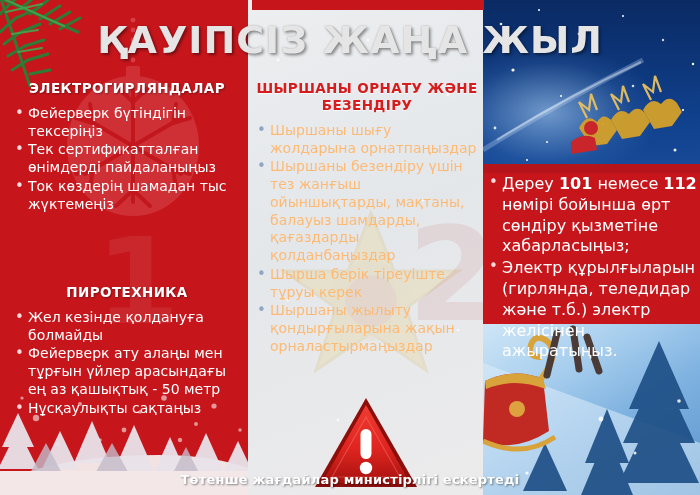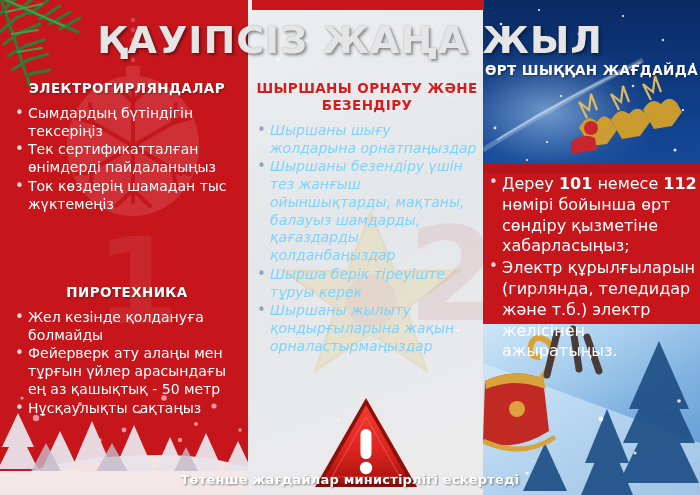--- a/index.html
+++ b/index.html
@@ -193,21 +193,21 @@
   }
   ul.bullets li::before {
     content: "•";
     position: absolute;
     left: 1px;
     top: -1px;
     font-size: 15px;
   }
   ul.bullets.light li { color: #ffffff; }
   ul.bullets.light li::before { color: #ffd9d9; }
-  ul.bullets.red li { color: #7dd3fc; font-style: italic; }
+  ul.bullets.red li { color: #fdba74; }
   ul.bullets.red li::before { color: #8fa6c4; }
 
   
   .blk-garland { left: 14px; top: 80px;  width: 226px; }
   .blk-pyro    { left: 14px; top: 248px; width: 226px; margin-top: 36px; }
   .blk-tree    { left: 256px; top: 80px; width: 222px; }
   .blk-fire-h  { left: 483px; top: 62px; width: 217px; z-index: 30; }
   .blk-fire    { left: 488px; top: 174px; width: 210px; z-index: 30; }
 
   .blk-fire ul.bullets li { font-size: 16px; line-height: 1.3; }
@@ -347,21 +347,21 @@
             <path d="M12 22 L48 14"></path>
             <path d="M18 44 L44 40"></path>
           <path d="M24 62 L48 58"></path>
         </g>
       </svg>
     </div>
 
     <div class="block blk-garland">
       <div class="block-hdr light">ЭЛЕКТРОГИРЛЯНДАЛАР</div>
       <ul class="bullets light">
-        <li>Сымдардың бүтіндігін тексеріңіз</li>
+        <li>Фейерверк бүтіндігін тексеріңіз</li>
         <li>Тек сертификатталған өнімдерді пайдаланыңыз</li>
         <li>Ток көздерің шамадан тыс жүктемеңіз</li>
       </ul>
     </div>
 
     <div class="block blk-pyro">
       <div class="block-hdr light">ПИРОТЕХНИКА</div>
       <ul class="bullets light">
         <li>Жел кезінде қолдануға болмайды</li>
         <li>Фейерверк ату алаңы мен тұрғын үйлер арасындағы ең аз қашықтық - 50 метр</li>
@@ -444,23 +444,20 @@
           <path d="M104 118 l-8 -16 l10 8 l2 -16 l6 16"></path>
           <path d="M136 110 l-8 -16 l10 8 l2 -16 l6 16"></path>
           <path d="M168 100 l-8 -16 l10 8 l2 -16 l6 16"></path>
         </g>
         <g fill="#c8262a">
           <path d="M88 142 q12 -10 24 -4 l2 12 l-26 4 z"></path>
           <circle cx="108" cy="128" r="7"></circle>
         </g>
       </svg>
 
-      <div class="block blk-fire-h" style="left:0;top:62px;width:217px;">
-        <div class="block-hdr light">ӨРТ ШЫҚҚАН ЖАҒДАЙДА</div>
-      </div>
     </div>
 
     <div class="winter-scene">
       <svg width="217" height="172" style="position:absolute;left:0;top:0;">
 
         <path d="M0 40 L217 120 L217 172 L0 172 Z" fill="#dcecf9" opacity=".55"></path>
 
         <g fill="#1e4f86" opacity=".92">
           <polygon points="176,18 206,86 146,86"></polygon>
           <polygon points="176,42 212,120 140,120"></polygon>

